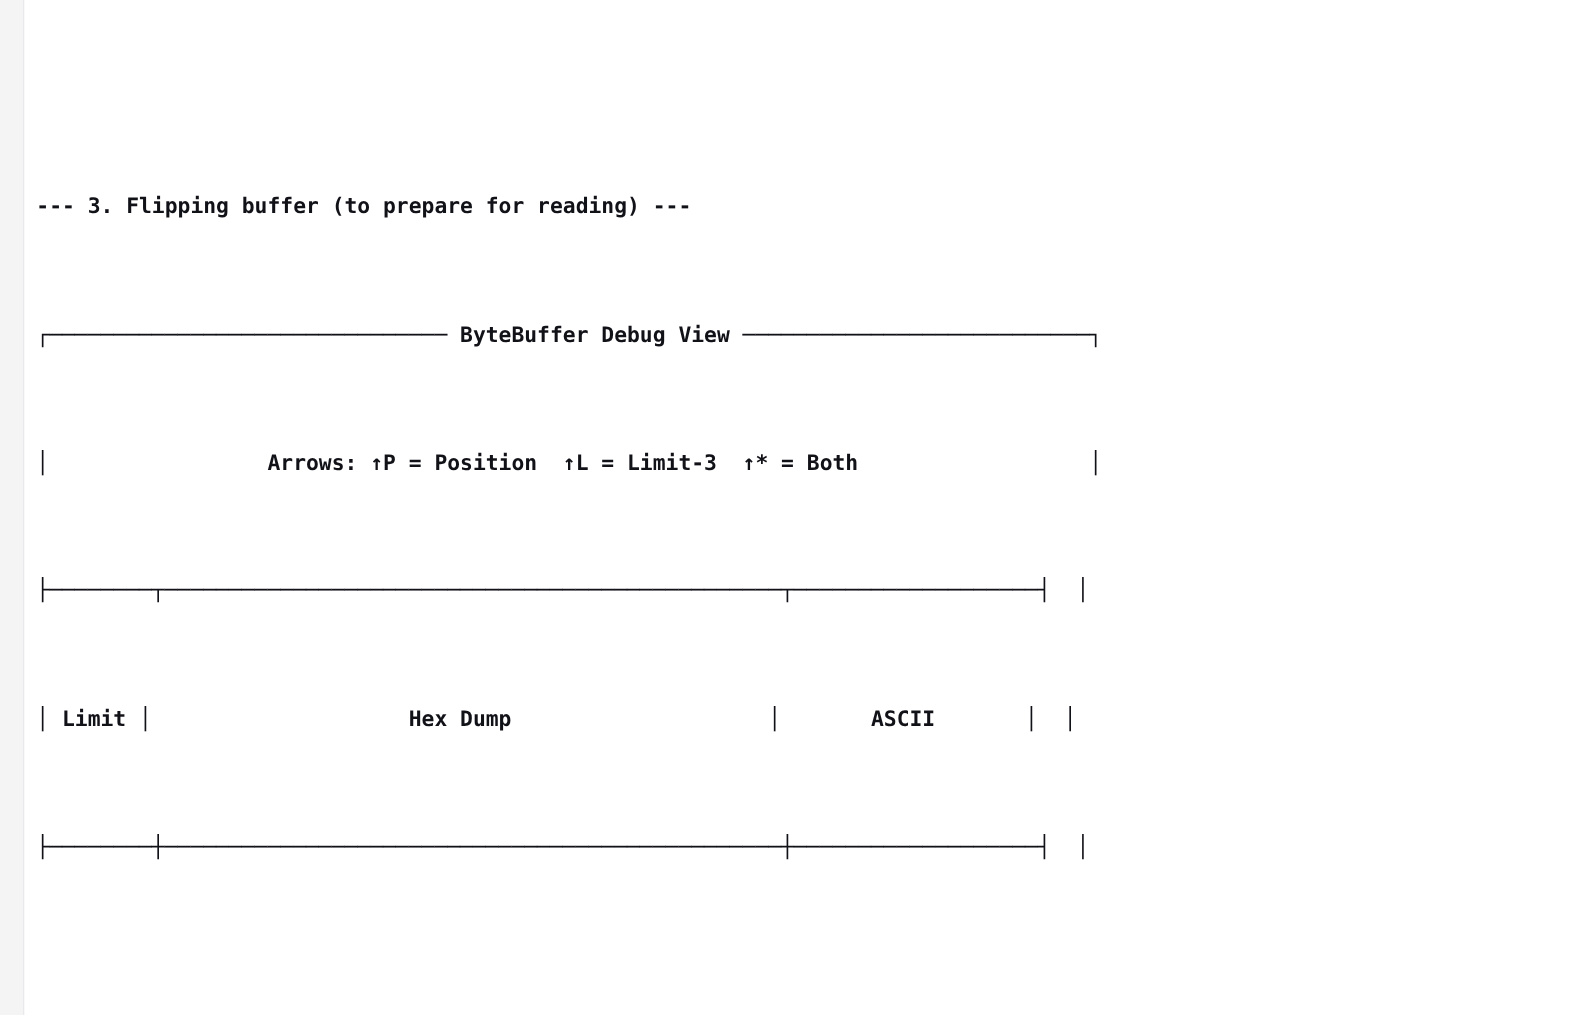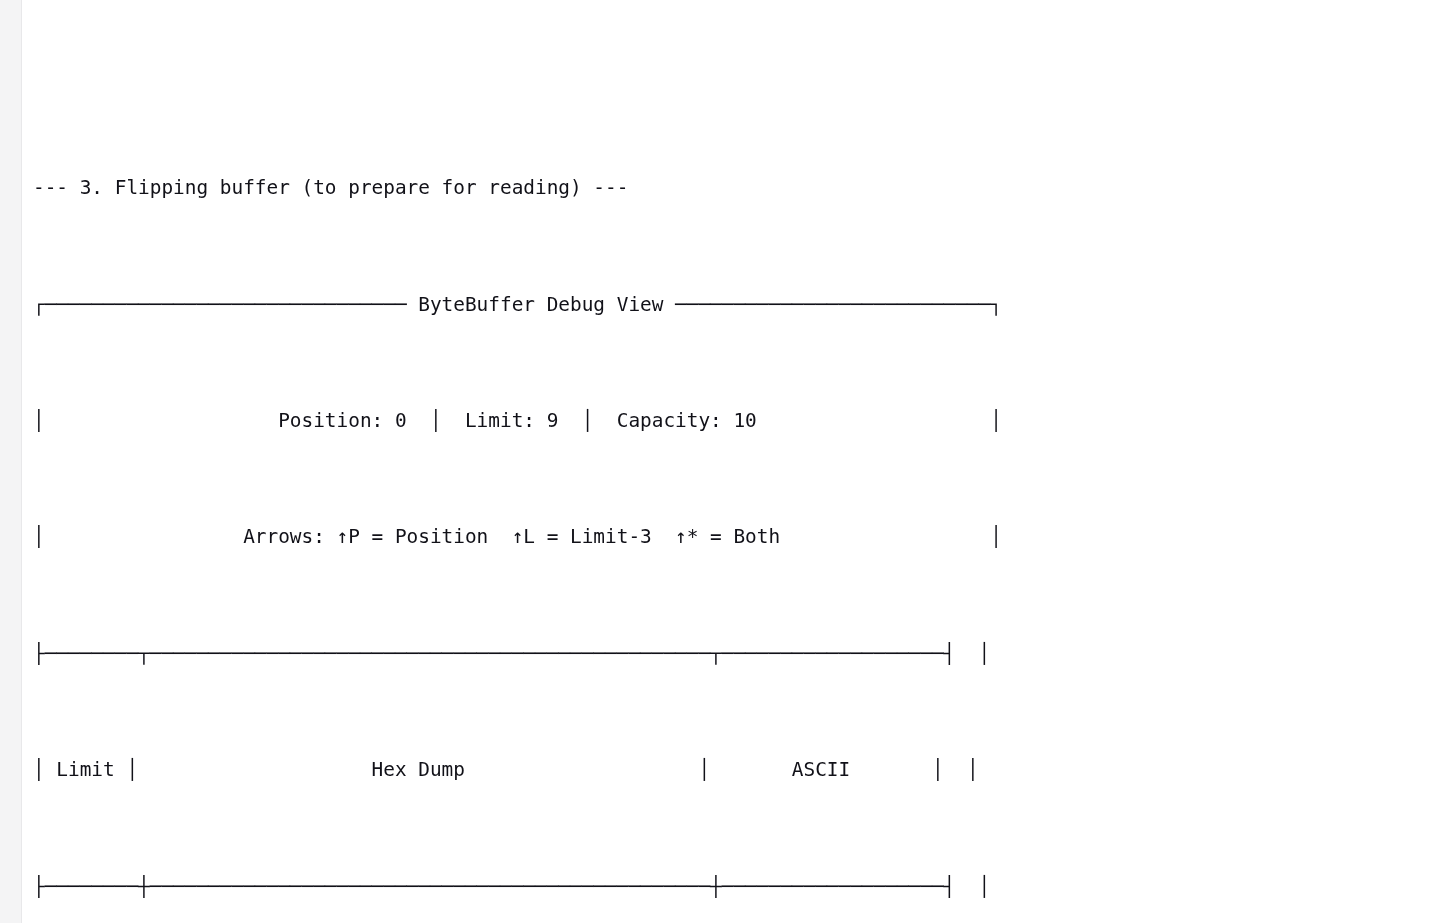--- a/index.html
+++ b/index.html
@@ -36,33 +36,33 @@
     line-height: 38.8px;
     letter-spacing: 0px;
     white-space: pre;
     font-family: "DejaVu Sans Mono", "Liberation Mono", monospace;
   }
   .line {
     white-space: pre;
     display: block;
     height: 38.8px;
     font-family: "DejaVu Sans Mono", "Liberation Mono", monospace;
+    font-weight: bold;
   }
 </style>
 </head>
 <body>
 
 <div id="gutter"></div>
 
 <div id="console">
 
   
   <span class="line">--- 3. Flipping buffer (to prepare for reading) ---</span>
   <span class="line">┌─────────────────────────────── ByteBuffer Debug View ───────────────────────────┐</span>
-  <span class="line">│                    Position: 0  │  Limit: 9  │  Capacity: 10                    │</span>
   <span class="line">│                 Arrows: ↑P = Position  ↑L = Limit-3  ↑* = Both                  │</span>
   <span class="line">├────────┬────────────────────────────────────────────────┬───────────────────┤  │</span>
   <span class="line">│ Limit │                    Hex Dump                    │       ASCII       │  │</span>
   <span class="line">├────────┼────────────────────────────────────────────────┼───────────────────┤  │</span>
   
   
   
   
   
   

